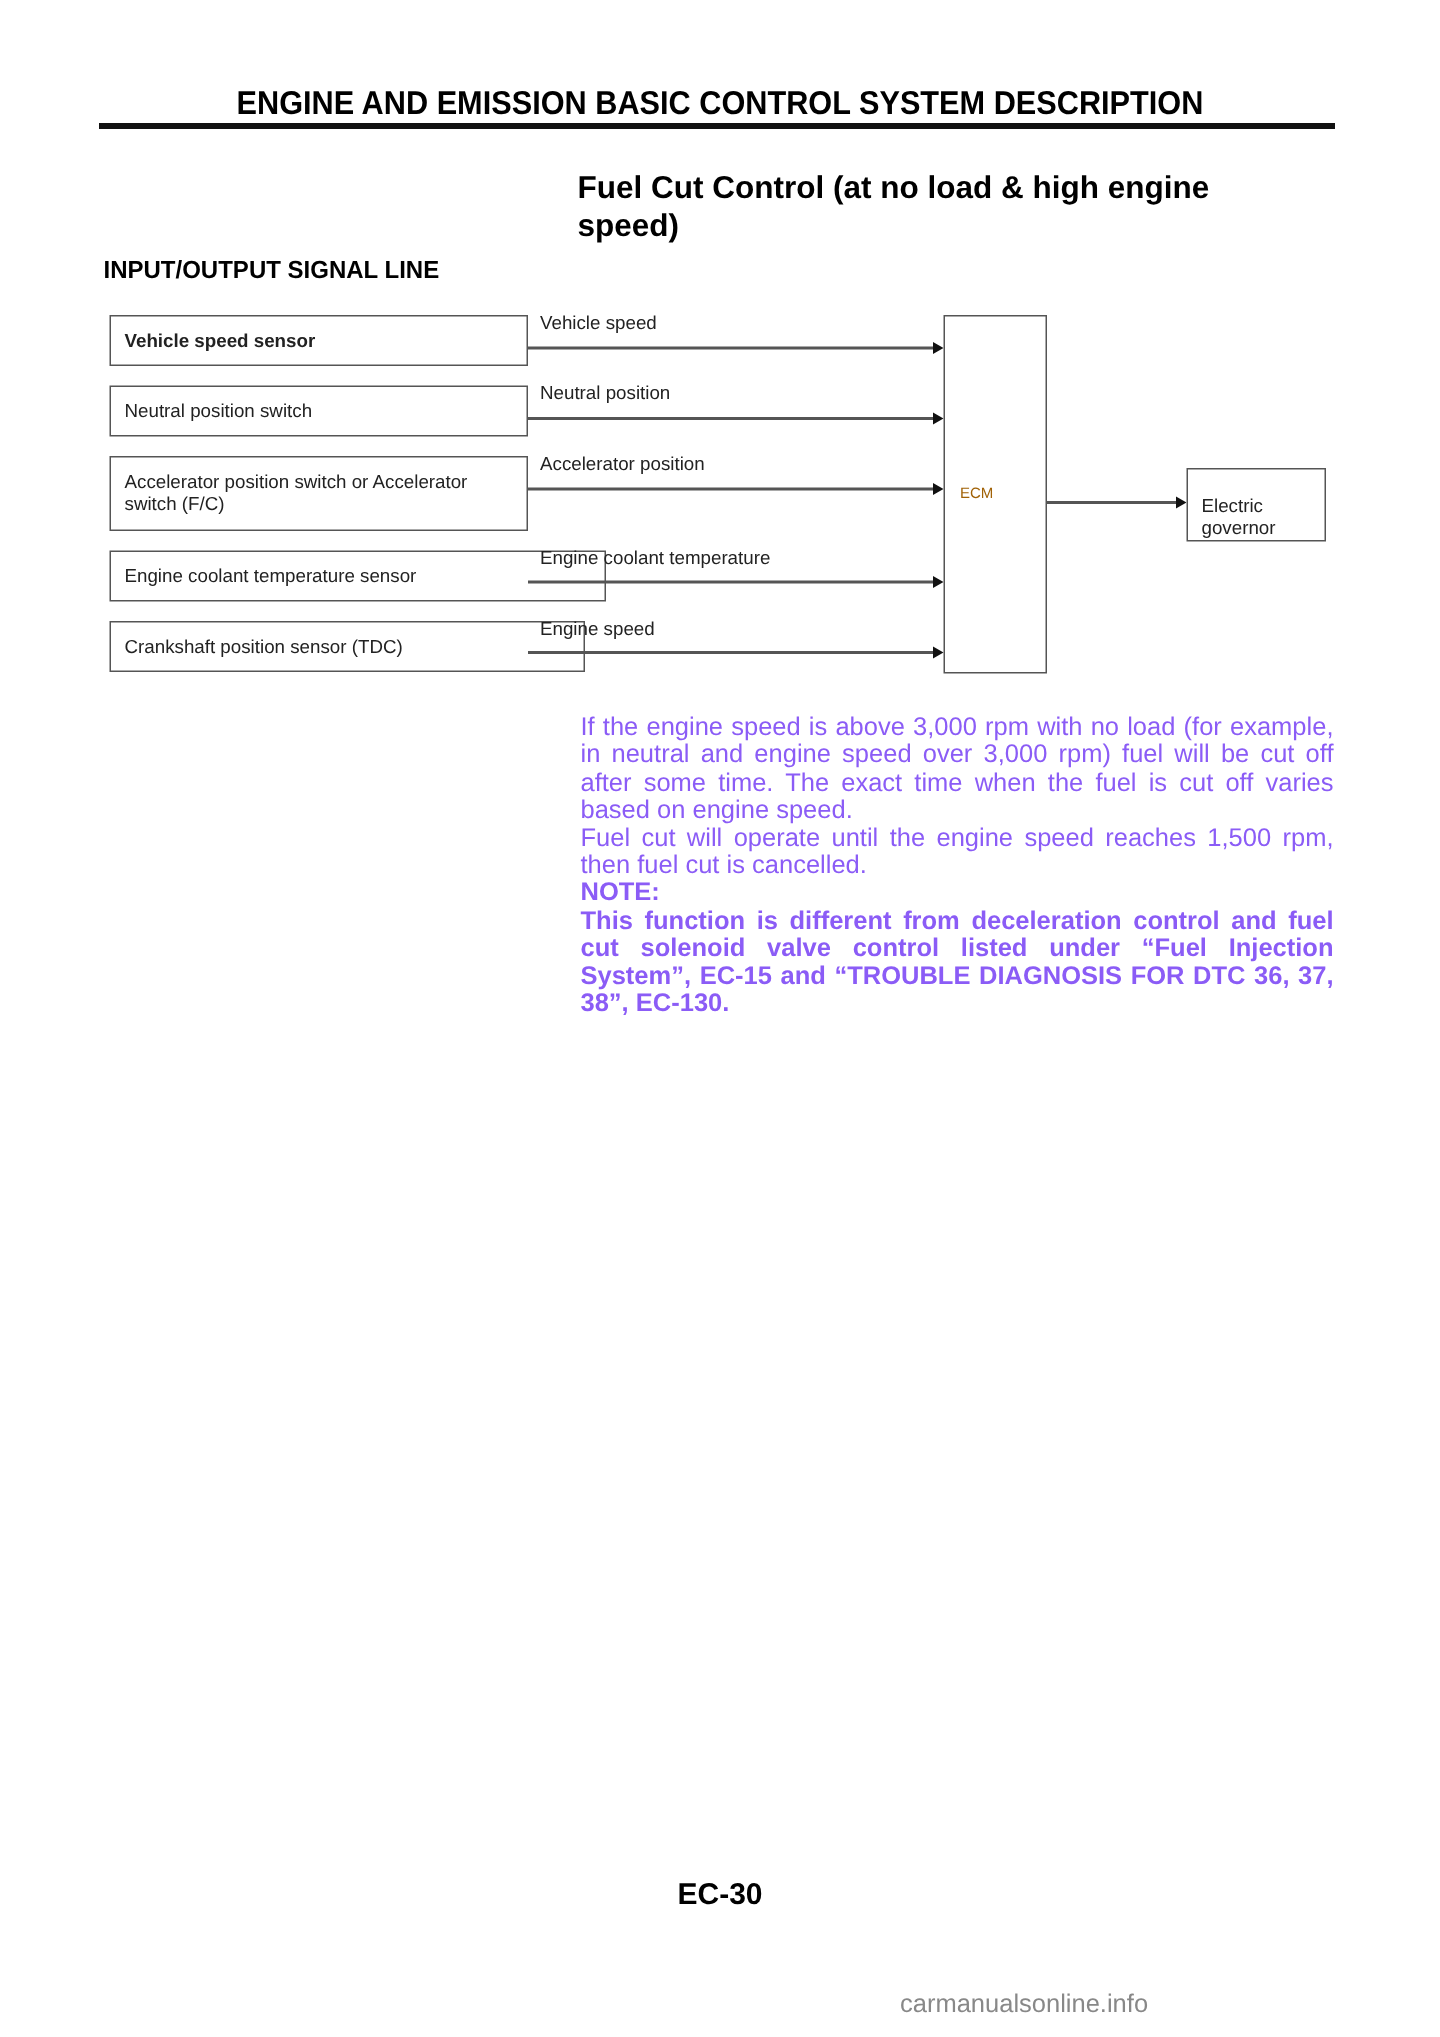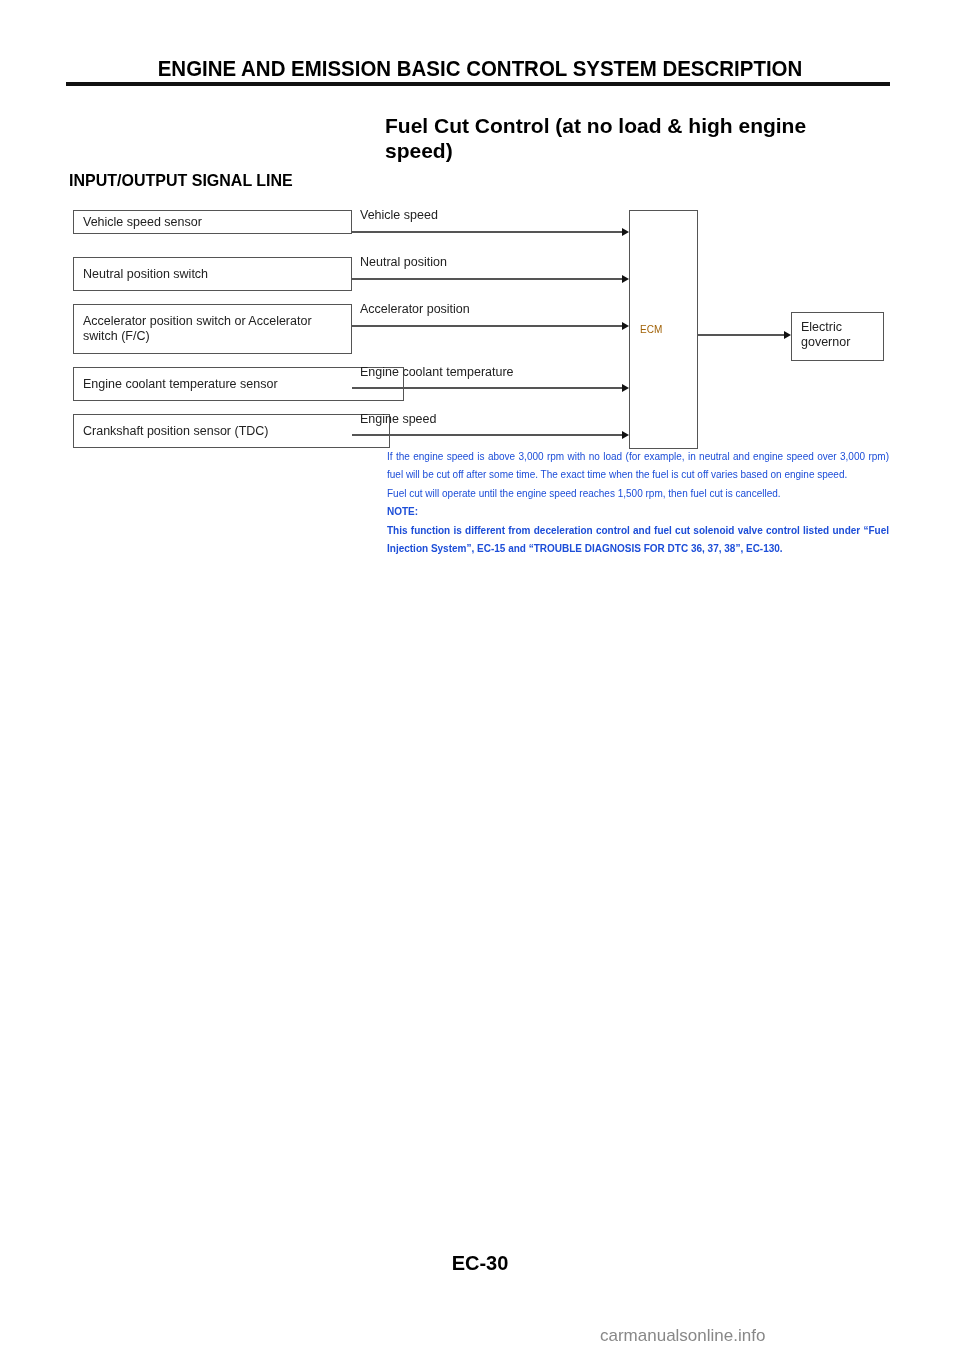--- a/index.html
+++ b/index.html
@@ -12,38 +12,38 @@
   .section-title { left: 385px; top: 113px; font-size: 21px; font-weight: bold; line-height: 25px; width: 480px; }
   .subsection { left: 69px; top: 171px; font-size: 16.5px; font-weight: bold; transform: scaleX(0.97); transform-origin: left; }
   .diagram { left: 0; top: 0; width: 960px; height: 470px; }
   .box { position: absolute; border: 1.5px solid #555; box-sizing: border-box; background: #fff;
          font-size: 12.5px; color: #222; line-height: 15px; padding-left: 9px; display: flex; align-items: center; }
   .sig-label { position: absolute; font-size: 12.5px; color: #222; }
   .line { position: absolute; height: 1.5px; background: #555; }
   .arrow { position: absolute; width: 0; height: 0; border-top: 4px solid transparent; border-bottom: 4px solid transparent; border-left: 7px solid #111; }
   .ecm { position: absolute; left: 629px; top: 210px; width: 69px; height: 239px; border: 1.5px solid #555; box-sizing: border-box; }
   .ecm-label { position: absolute; left: 640px; top: 324px; font-size: 10px; color: #a16207; }
-  .body-text { left: 387px; top: 448px; width: 502px; font-size: 10px; line-height: 18.4px; text-align: justify; color: #1d4ed8; }
+  .body-text { left: 387px; top: 476px; width: 502px; font-size: 17px; line-height: 18.4px; text-align: justify; color: #8b5cf6; }
   .body-text p { margin: 0; }
   .bold { font-weight: bold; }
   .page-number { left: 0; width: 960px; top: 1252px; text-align: center; font-size: 20px; font-weight: bold; }
   .watermark { left: 600px; top: 1326px; font-size: 17px; color: #888; }
 </style>
 </head>
 <body>
 
 <div class="abs header-title">ENGINE AND EMISSION BASIC CONTROL SYSTEM DESCRIPTION</div>
 <div class="abs header-rule"></div>
 
 <div class="abs section-title">Fuel Cut Control (at no load &amp; high engine speed)</div>
 <div class="abs subsection">INPUT/OUTPUT SIGNAL LINE</div>
 
 <div class="abs diagram">
 
-  <div class="box" style="left:73px; top:210px; width:279px; height:24px;">
+  <div class="box" style="left:73px; top:210px; width:279px; height:34px;font-weight:bold;">
     <span>Vehicle speed sensor</span>
   </div>
   <div class="sig-label" style="left:360px; top:208px;">Vehicle speed</div>
   <div class="line" style="left:352px; top:231px; width:270px;"></div>
   <div class="arrow" style="left:622px; top:228px;"></div>
 
   <div class="box" style="left:73px; top:257px; width:279px; height:34px;">
     <span>Neutral position switch</span>
   </div>
   <div class="sig-label" style="left:360px; top:255px;">Neutral position</div>
@@ -69,21 +69,21 @@
   </div>
   <div class="sig-label" style="left:360px; top:412px;">Engine speed</div>
   <div class="line" style="left:352px; top:434px; width:270px;"></div>
   <div class="arrow" style="left:622px; top:431px;"></div>
 
   <div class="ecm"></div>
   <div class="ecm-label">ECM</div>
 
   <div class="line" style="left:698px; top:334px; width:86px;"></div>
   <div class="arrow" style="left:784px; top:331px;"></div>
-  <div class="box" style="left:791px; top:312px; width:93px; height:49px; align-items:flex-start; padding-top:7px; padding-right:30px;">
+  <div class="box" style="left:791px; top:312px; width:93px; height:49px; align-items:flex-start; padding-top:17px; padding-right:30px;">
     <span>Electric governor</span>
   </div>
 </div>
 
 <div class="abs body-text">
   <p>If the engine speed is above 3,000 rpm with no load (for example, in neutral and engine speed over 3,000 rpm) fuel will be cut off after some time. The exact time when the fuel is cut off varies based on engine speed.</p>
   <p>Fuel cut will operate until the engine speed reaches 1,500 rpm, then fuel cut is cancelled.</p>
   <p class="bold">NOTE:</p>
   <p class="bold">This function is different from deceleration control and fuel cut solenoid valve control listed under “Fuel Injection System”, EC-15 and “TROUBLE DIAGNOSIS FOR DTC 36, 37, 38”, EC-130.</p>
 </div>

